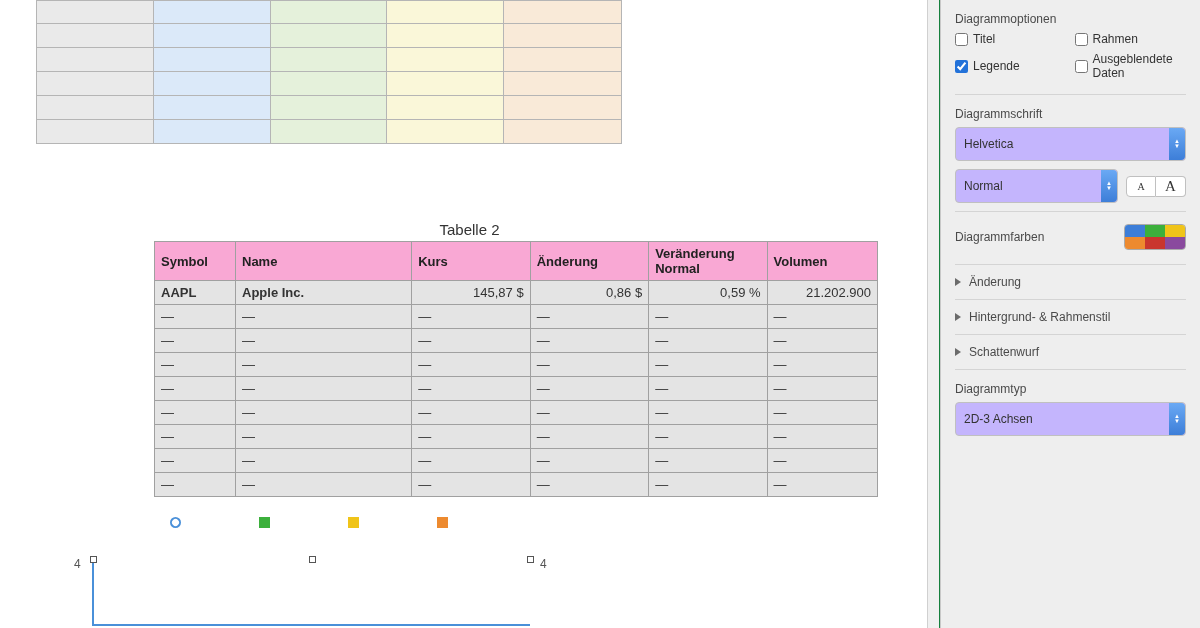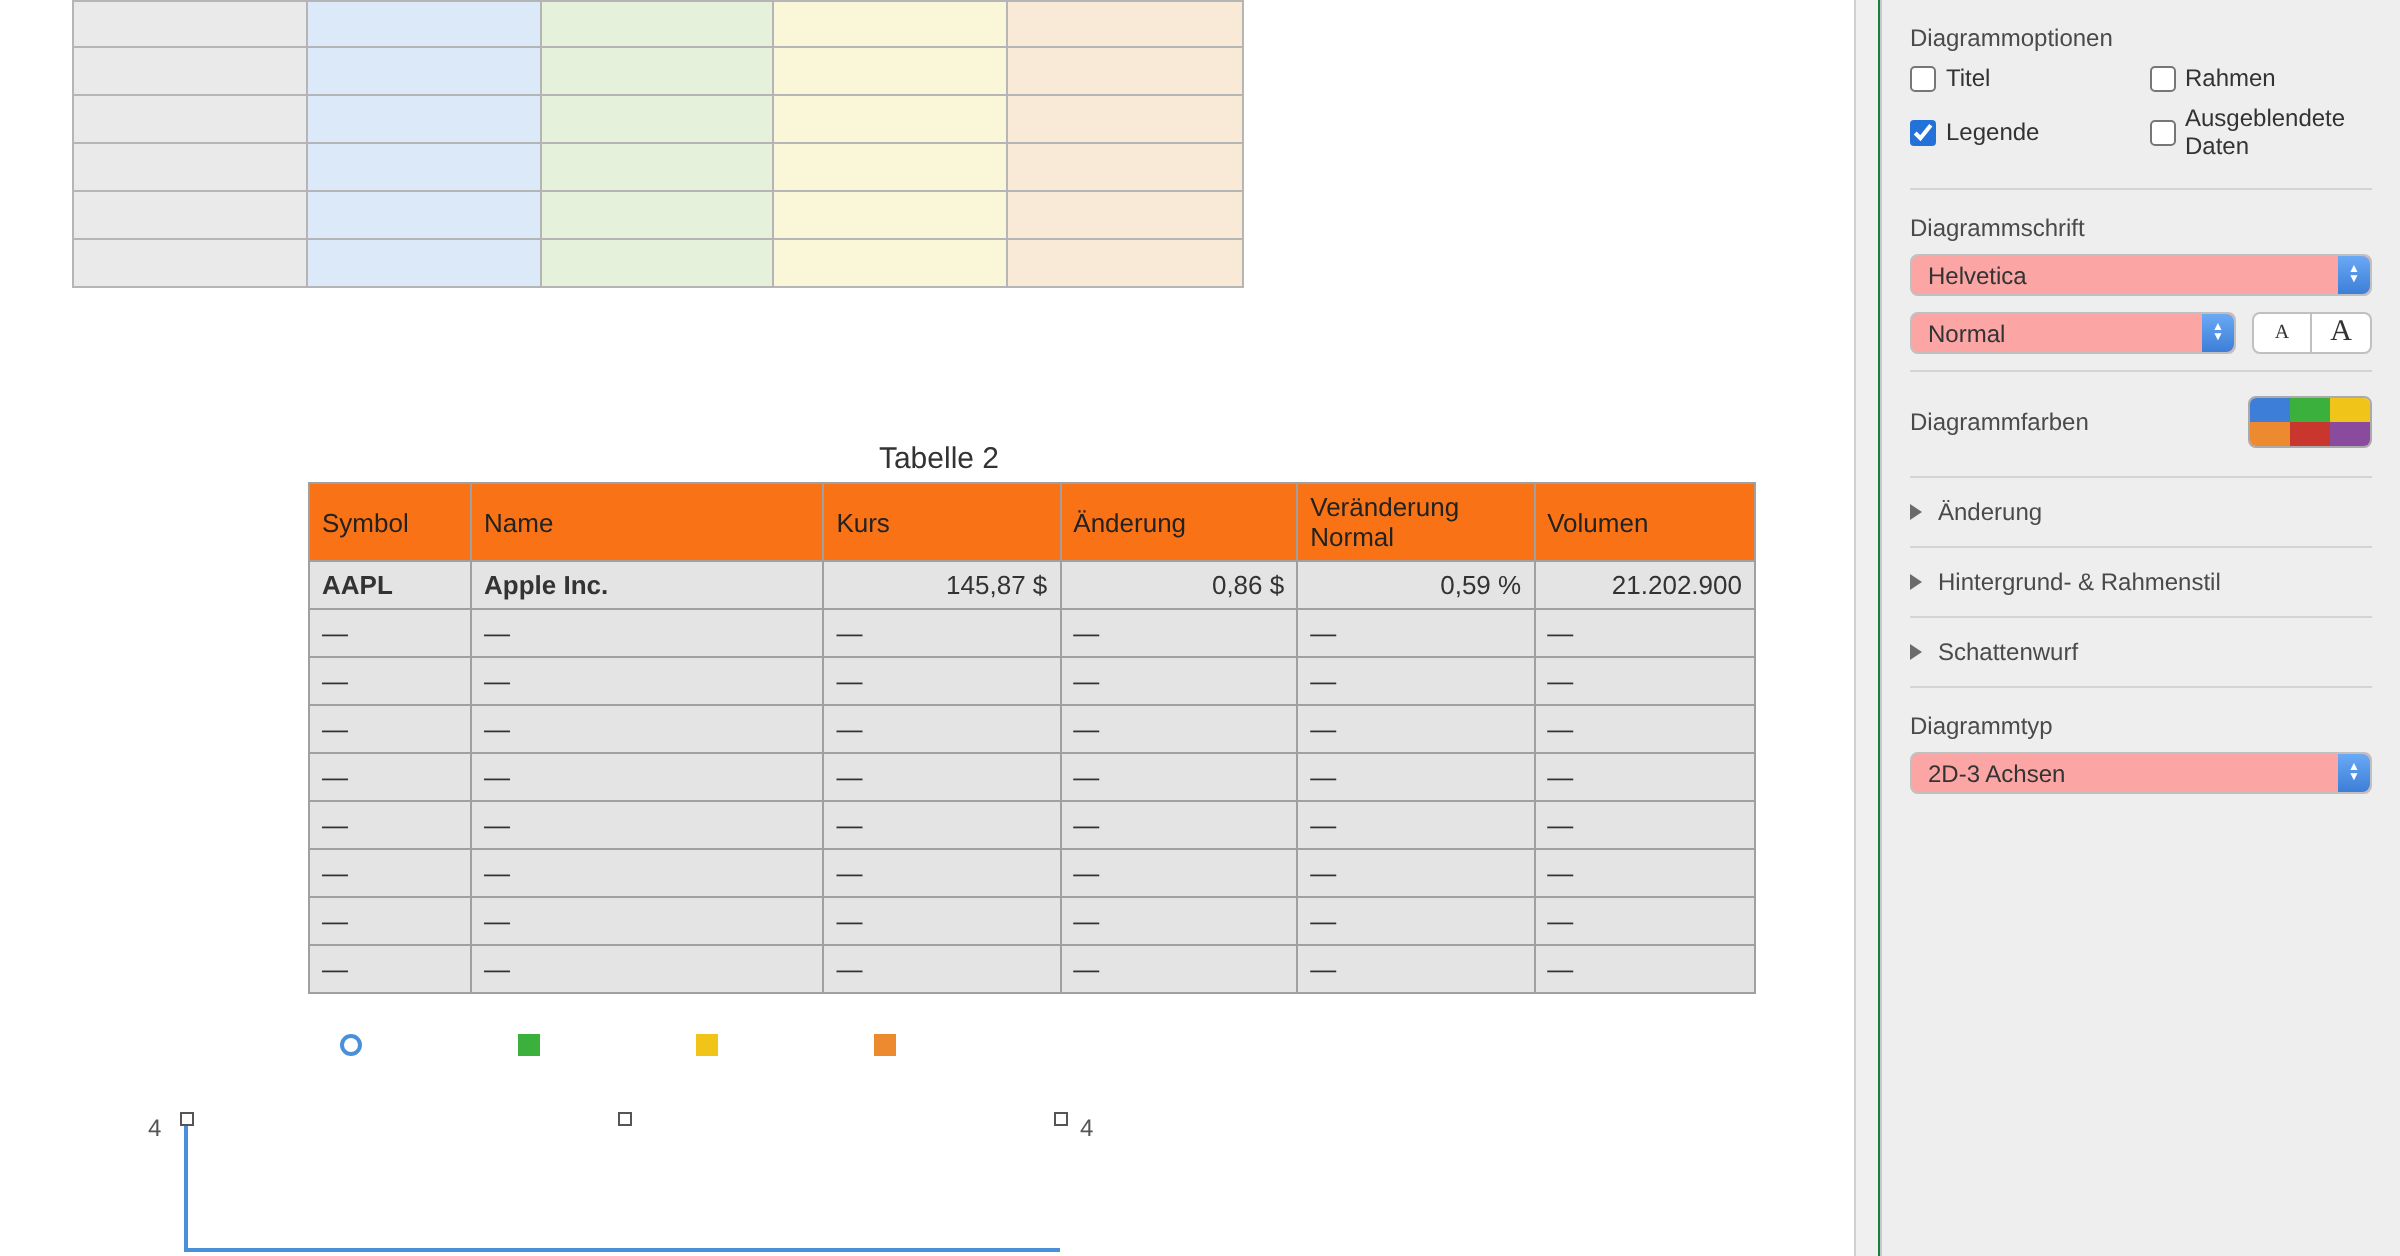--- a/index.html
+++ b/index.html
@@ -63,22 +63,22 @@
   border-collapse: collapse;
 }
 .data-table th, .data-table td {
   border: 1px solid #a0a0a0;
   padding: 4px 6px;
   font-size: 13px;
   text-align: left;
   background: #fff;
 }
 .data-table th {
-  background: #f97316;
-  font-weight: 400;
+  background: #f9a8d4;
+  font-weight: 700;
   color: #222;
   height: 38px;
 }
 .data-table td { height: 23px; background: #e4e4e4; }
 .data-table .num { text-align: right; }
 .data-table .sym-col { width: 80px; }
 .data-table .name-col { width: 174px; }
 .data-table .kurs-col { width: 117px; }
 .data-table .chg-col { width: 117px; }
 .data-table .pct-col { width: 117px; }
@@ -137,22 +137,22 @@
   padding: 12px 14px 0 14px;
   overflow: hidden;
 }
 .section-title { font-size: 12px; font-weight: 400; color: #4a4a4a; margin-bottom: 6px; }
 .opts-grid { display: grid; grid-template-columns: 1fr 1fr; gap: 6px 8px; margin-bottom: 14px; }
 .chk { display: flex; align-items: center; gap: 5px; font-size: 12px; }
 .chk input { width: 13px; height: 13px; accent-color: #2372d9; }
 .divider { border: none; border-top: 1px solid #d4d4d4; margin: 0 0 12px 0; }
 .select {
   width: 100%;
-  height: 21px;
-  background: #fca5a5;
+  height: 34px;
+  background: #c4b5fd;
   border: 1px solid #c0c0c0;
   border-radius: 4px;
   font-size: 12px;
   padding: 0 20px 0 8px;
   position: relative;
   display: flex;
   align-items: center;
   justify-content: flex-start;
 }
 .select .arrows {

